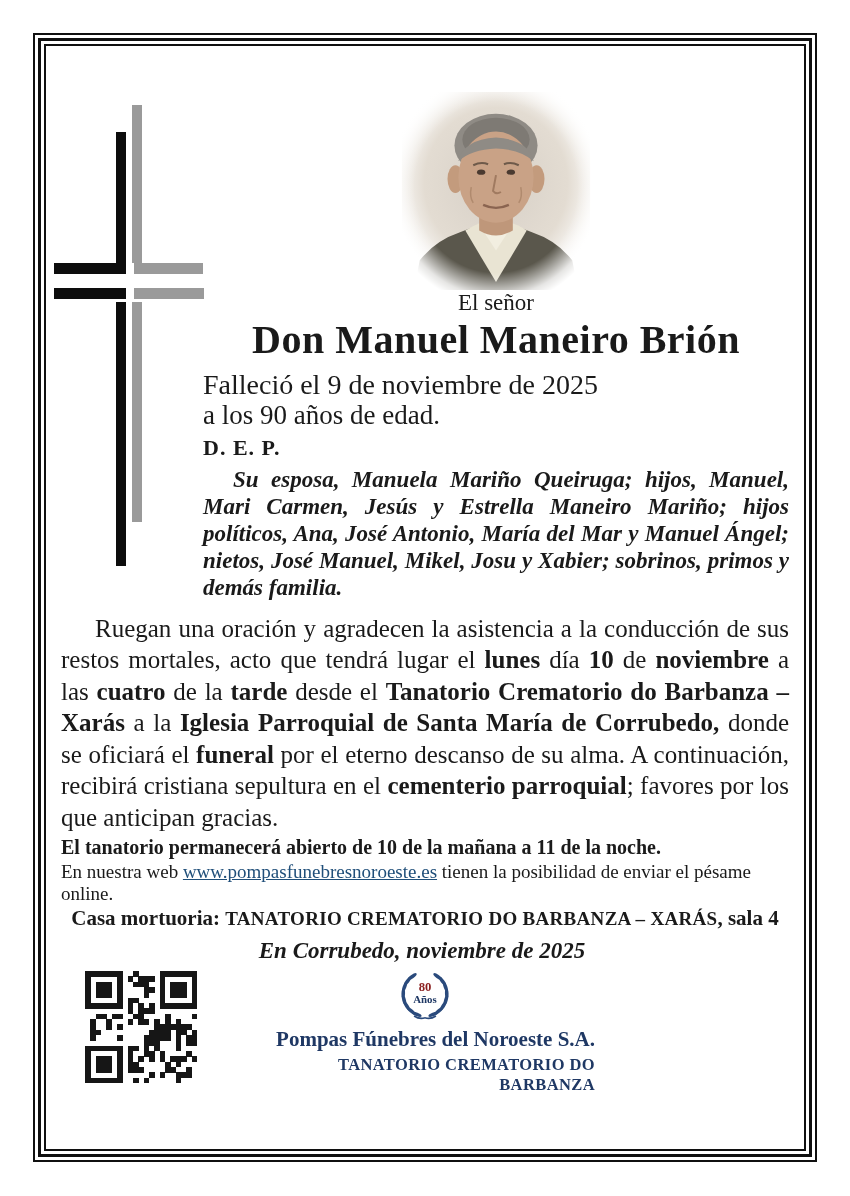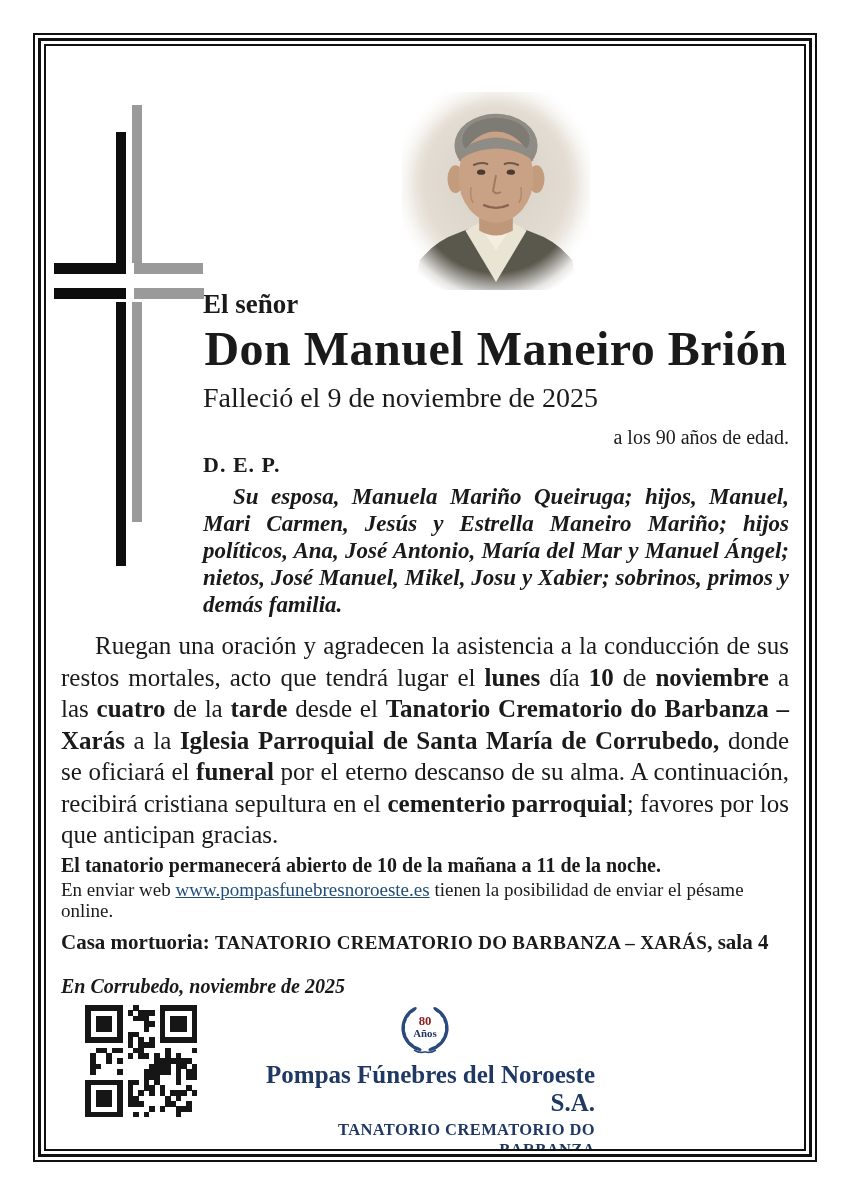--- a/index.html
+++ b/index.html
@@ -7,48 +7,48 @@
   .frame-outer{position:absolute;left:33px;top:33px;right:33px;bottom:34px;border:2px solid #101010;}
   .frame-mid{position:absolute;left:3px;top:3px;right:3px;bottom:3px;border:3px solid #101010;}
   .frame-inner{position:absolute;left:3px;top:3px;right:3px;bottom:3px;border:2px solid #101010;position:absolute;}
   .card{position:absolute;left:0;top:0;right:0;bottom:0;overflow:hidden;}
 
   .cross-wrap{position:absolute;left:6px;top:54px;width:152px;height:468px;}
 
   .right-col{margin-left:157px;margin-right:15px;}
   .portrait{width:190px;height:198px;margin:46px auto 0;display:block;}
 
-  .salutation{text-align:left;font-size:27px;font-weight:bold;margin-top:0;line-height:1.1;}
-  .deceased-name{text-align:center;font-size:48px;font-weight:bold;margin-top:3px;line-height:1.1;letter-spacing:.5px;}
+  .salutation{text-align:center;font-size:23px;font-weight:normal;margin-top:0;line-height:1.1;}
+  .deceased-name{text-align:center;font-size:40px;font-weight:bold;margin-top:3px;line-height:1.1;letter-spacing:.5px;}
   .death-line{text-align:left;font-size:28px;margin-top:8px;line-height:1.1;}
-  .age-line{text-align:right;font-size:20px;margin-top:12px;line-height:1.1;}
+  .age-line{text-align:left;font-size:27px;margin-top:0;line-height:1.1;}
   .rip{text-align:left;font-size:22px;font-weight:bold;margin-top:5px;line-height:1.1;letter-spacing:1px;}
 
   .family-par{font-size:23px;font-weight:bold;font-style:italic;text-align:justify;line-height:1.17;margin-top:7px;text-indent:30px;}
 
   .full{margin-left:15px;margin-right:15px;}
   .main-par{font-size:25px;text-align:justify;line-height:1.26;margin-top:11px;text-indent:34px;}
   .seg-b{font-weight:bold;}
   .hours-line{font-size:20px;font-weight:bold;margin-top:3px;line-height:1.15;}
   .web-line{font-size:19px;margin-top:2px;line-height:1.15;}
   .seg-link{color:#1f4e79;text-decoration:underline;cursor:pointer;}
-  .mortuary-line{font-size:21px;text-align:left;margin-top:8px;line-height:1.15;}
+  .mortuary-line{font-size:21px;text-align:center;margin-top:1px;line-height:1.15;}
   .seg-lbl{font-weight:bold;}
   .seg-caps{font-size:19px;font-weight:bold;letter-spacing:.3px;}
   .seg-plain{font-weight:bold;}
-  .dateline{font-size:20px;font-weight:bold;font-style:italic;text-align:left;margin-top:21px;padding-right:6px;line-height:1.15;}
+  .dateline{font-size:23px;font-weight:bold;font-style:italic;text-align:center;margin-top:8px;padding-right:6px;line-height:1.15;}
 
   .footer{position:relative;margin-top:3px;height:152px;}
   .qr{position:absolute;left:24px;top:4px;width:112px;height:112px;}
   .qr svg{width:100%;height:100%;fill:#161616;}
   .footer-center{width:340px;margin:0 auto;text-align:right;color:#1f3864;}
   .wreath{display:block;margin:0 auto;}
   .phone-line{font-size:19px;font-weight:bold;letter-spacing:5px;margin-top:1px;white-space:nowrap;}
   .phone-icon{font-size:21px;letter-spacing:0;font-family:"DejaVu Sans",sans-serif;}
-  .company-name{font-size:25px;font-weight:bold;margin-top:2px;}
+  .company-name{font-size:21px;font-weight:bold;margin-top:2px;}
   .facility-name{font-size:16.5px;font-weight:bold;margin-top:3px;letter-spacing:.4px;}
 </style>
 </head>
 <body>
 
 <div class="frame-outer">
  <div class="frame-mid">
   <div class="frame-inner">
    <div class="card">
 
@@ -116,21 +116,21 @@
       <div class="deceased-name">Don Manuel Maneiro Brión</div>
       <div class="death-line">Falleció el 9 de noviembre de 2025</div>
       <div class="age-line">a los 90 años de edad.</div>
       <div class="rip">D. E. P.</div>
       <div class="family-par">Su esposa, Manuela Mariño Queiruga; hijos, Manuel, Mari Carmen, Jesús y Estrella Maneiro Mariño; hijos políticos, Ana, José Antonio, María del Mar y Manuel Ángel; nietos, José Manuel, Mikel, Josu y Xabier; sobrinos, primos y demás familia.</div>
     </div>
 
     <div class="full">
       <div class="main-par"><span>Ruegan una oración y agradecen la asistencia a la conducción de sus restos mortales, acto que tendrá lugar el </span><span class="seg-b">lunes</span><span> día </span><span class="seg-b">10</span><span> de </span><span class="seg-b">noviembre</span><span> a las </span><span class="seg-b">cuatro</span><span> de la </span><span class="seg-b">tarde</span><span> desde el </span><span class="seg-b">Tanatorio Crematorio do Barbanza – Xarás</span><span> a la </span><span class="seg-b">Iglesia Parroquial de Santa María de Corrubedo,</span><span> donde se oficiará el </span><span class="seg-b">funeral</span><span> por el eterno descanso de su alma. A continuación, recibirá cristiana sepultura en el </span><span class="seg-b">cementerio parroquial</span><span>; favores por los que anticipan gracias.</span></div>
       <div class="hours-line">El tanatorio permanecerá abierto de 10 de la mañana a 11 de la noche.</div>
-      <div class="web-line"><span>En enviar web </span><span class="seg-link">www.pompasfunebresnoroeste.es</span><span> tienen la posibilidad de enviar el pésame online.</span></div>
+      <div class="web-line"><span>En nuestra web </span><span class="seg-link">www.pompasfunebresnoroeste.es</span><span> tienen la posibilidad de enviar el pésame online.</span></div>
       <div class="mortuary-line"><span class="seg-lbl">Casa mortuoria: </span><span class="seg-caps">TANATORIO CREMATORIO DO BARBANZA – XARÁS</span><span class="seg-plain">, sala 4</span></div>
       <div class="dateline">En Corrubedo, noviembre de 2025</div>
 
       <div class="footer">
         <div class="qr">
           <svg viewBox="0 0 21 21" shape-rendering="crispEdges">
                   <rect x="0" y="0" width="1.04" height="1.04"></rect>
                   <rect x="1" y="0" width="1.04" height="1.04"></rect>
                   <rect x="2" y="0" width="1.04" height="1.04"></rect>
                   <rect x="3" y="0" width="1.04" height="1.04"></rect>

